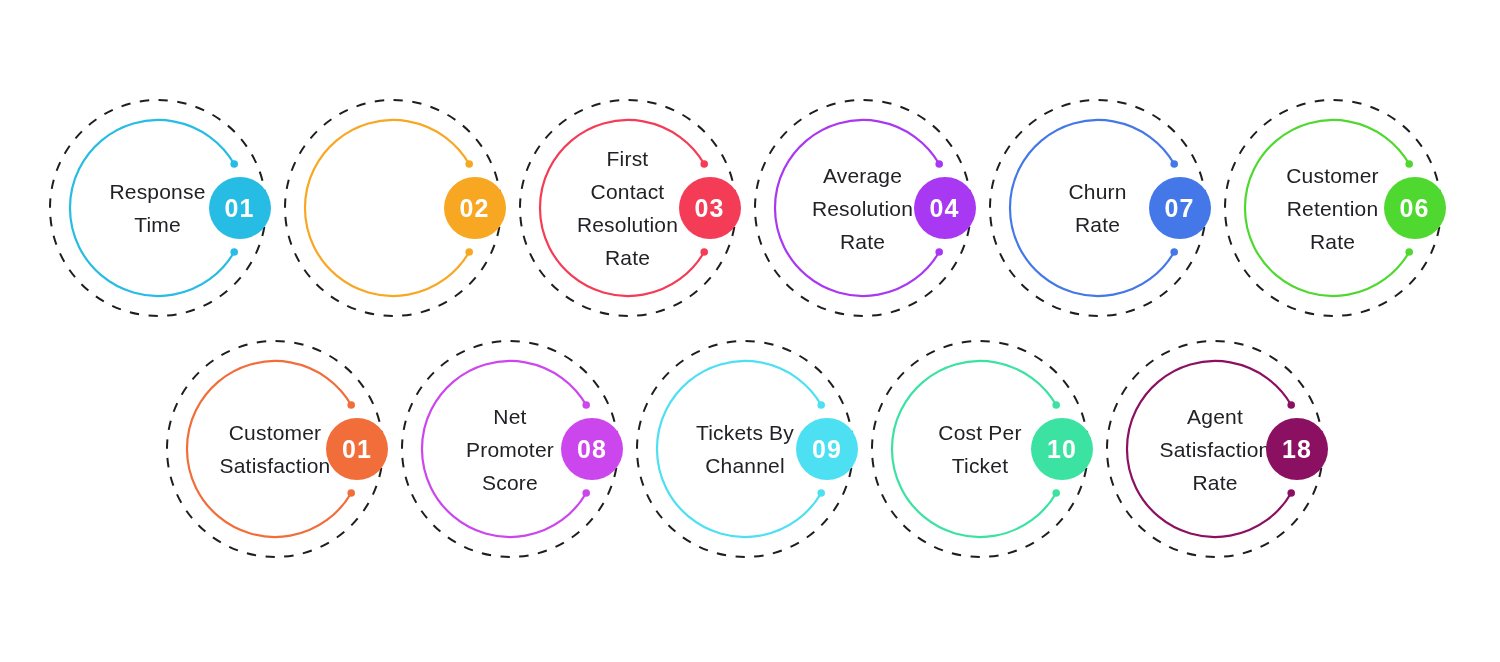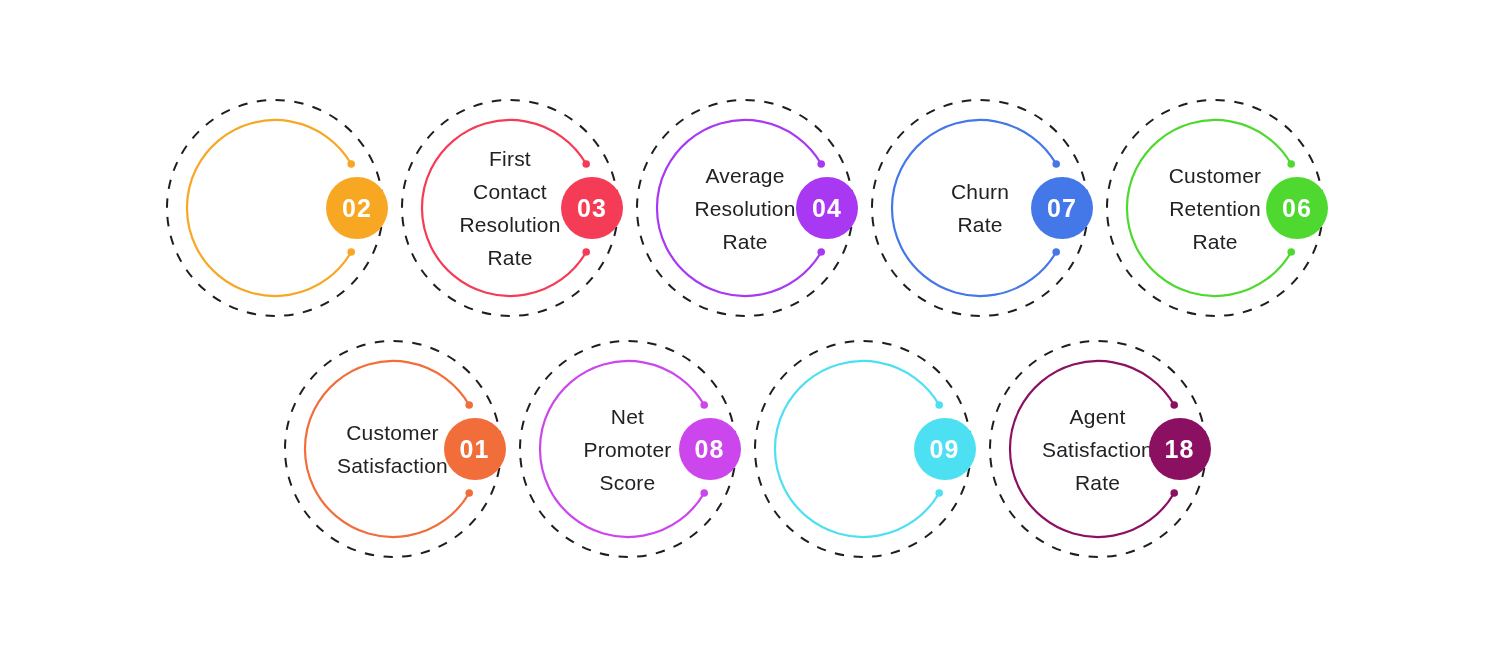--- a/index.html
+++ b/index.html
@@ -59,20 +59,31 @@
     font-size: 25px;
     font-weight: 700;
     letter-spacing: 1px;
   }
 </style>
 </head>
 <body>
 
 <div class="canvas" style="--bg: #FFFFFF; --text: #222126; --ring: #1E1E1E; --badge-text: #FFFFFF;">
   <div class="row row-top">
+  <div class="item" style="--c: #27BCE4;">
+    <svg viewBox="0 0 224 224" width="224" height="224">
+      <circle cx="112" cy="112" r="108" fill="none" stroke="var(--ring, #1E1E1E)" stroke-width="2" stroke-dasharray="9.4 9.45"></circle>
+      <path d="M 188.2 156 A 88 88 0 1 1 188.2 68" fill="none" stroke="var(--c)" stroke-width="2.2"></path>
+      <circle cx="188.2" cy="68" r="3.8" fill="var(--c)"></circle>
+      <circle cx="188.2" cy="156" r="3.8" fill="var(--c)"></circle>
+    </svg>
+    <div class="label">Response
+Time</div>
+    <div class="badge">01</div>
+  </div>
 
   <div class="item" style="--c: #F7A721;">
     <svg viewBox="0 0 224 224" width="224" height="224">
       <circle cx="112" cy="112" r="108" fill="none" stroke="var(--ring, #1E1E1E)" stroke-width="2" stroke-dasharray="9.4 9.45"></circle>
       <path d="M 188.2 156 A 88 88 0 1 1 188.2 68" fill="none" stroke="var(--c)" stroke-width="2.2"></path>
       <circle cx="188.2" cy="68" r="3.8" fill="var(--c)"></circle>
       <circle cx="188.2" cy="156" r="3.8" fill="var(--c)"></circle>
     </svg>
     <div class="badge">02</div>
   </div>
@@ -155,23 +166,36 @@
     <div class="badge">08</div>
   </div>
 
   <div class="item" style="--c: #4DE0F2;">
     <svg viewBox="0 0 224 224" width="224" height="224">
       <circle cx="112" cy="112" r="108" fill="none" stroke="var(--ring, #1E1E1E)" stroke-width="2" stroke-dasharray="9.4 9.45"></circle>
       <path d="M 188.2 156 A 88 88 0 1 1 188.2 68" fill="none" stroke="var(--c)" stroke-width="2.2"></path>
       <circle cx="188.2" cy="68" r="3.8" fill="var(--c)"></circle>
       <circle cx="188.2" cy="156" r="3.8" fill="var(--c)"></circle>
     </svg>
+    <div class="label">Tickets By
+Channel</div>
     <div class="badge">09</div>
   </div>
 
+  <div class="item" style="--c: #3CE2A2;">
+    <svg viewBox="0 0 224 224" width="224" height="224">
+      <circle cx="112" cy="112" r="108" fill="none" stroke="var(--ring, #1E1E1E)" stroke-width="2" stroke-dasharray="9.4 9.45"></circle>
+      <path d="M 188.2 156 A 88 88 0 1 1 188.2 68" fill="none" stroke="var(--c)" stroke-width="2.2"></path>
+      <circle cx="188.2" cy="68" r="3.8" fill="var(--c)"></circle>
+      <circle cx="188.2" cy="156" r="3.8" fill="var(--c)"></circle>
+    </svg>
+    <div class="label">Cost Per
+Ticket</div>
+    <div class="badge">10</div>
+  </div>
 
   <div class="item" style="--c: #8C1062;">
     <svg viewBox="0 0 224 224" width="224" height="224">
       <circle cx="112" cy="112" r="108" fill="none" stroke="var(--ring, #1E1E1E)" stroke-width="2" stroke-dasharray="9.4 9.45"></circle>
       <path d="M 188.2 156 A 88 88 0 1 1 188.2 68" fill="none" stroke="var(--c)" stroke-width="2.2"></path>
       <circle cx="188.2" cy="68" r="3.8" fill="var(--c)"></circle>
       <circle cx="188.2" cy="156" r="3.8" fill="var(--c)"></circle>
     </svg>
     <div class="label">Agent
 Satisfaction

